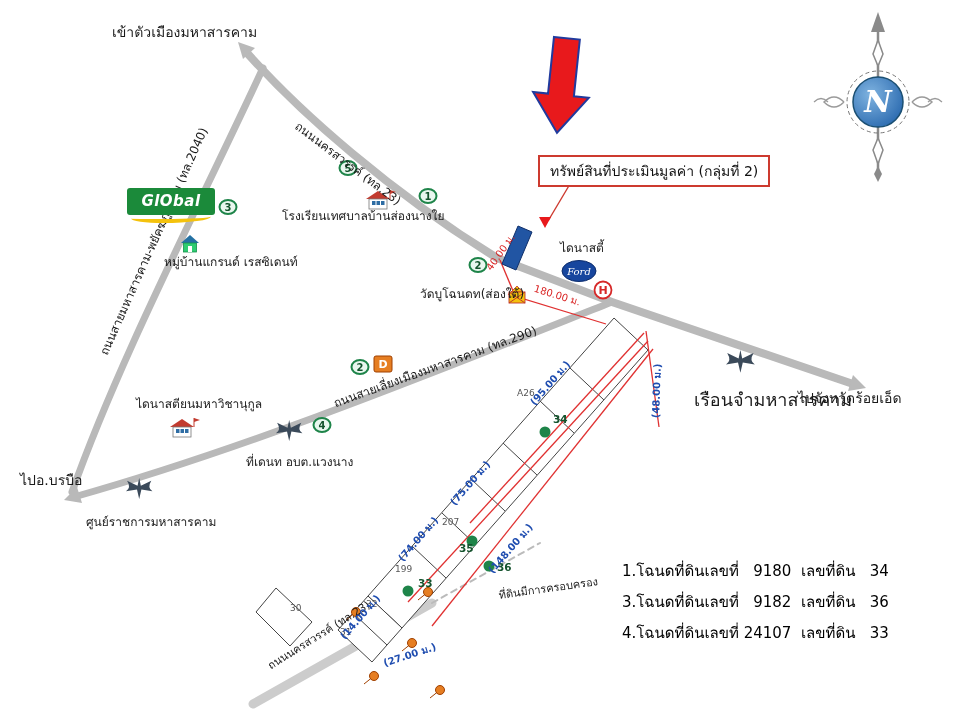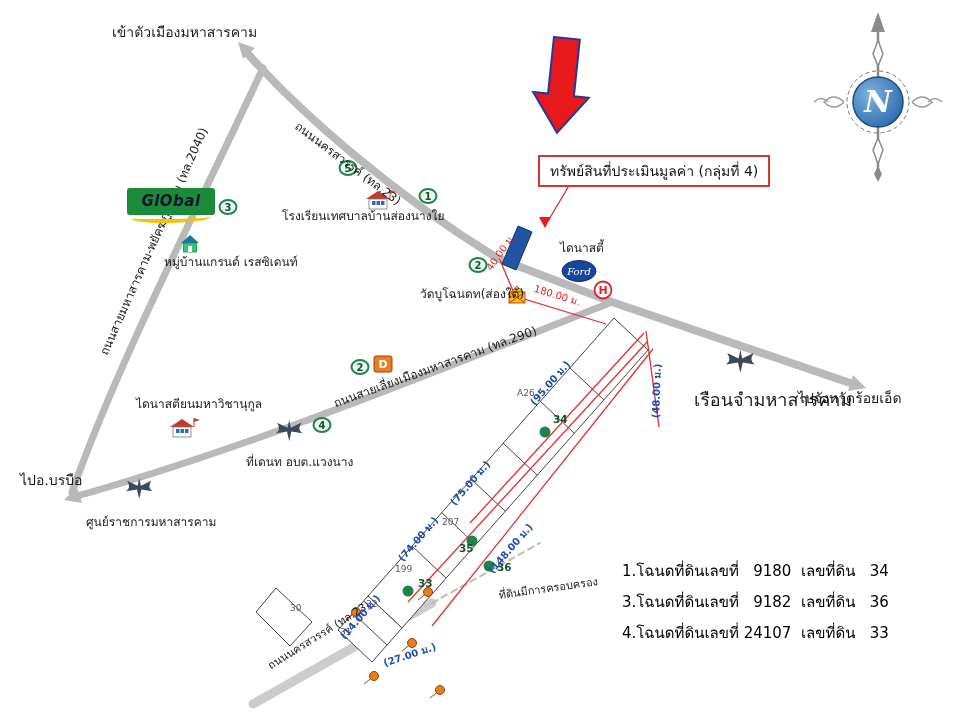--- a/index.html
+++ b/index.html
@@ -4,21 +4,21 @@
 <style>
   html,body{margin:0;padding:0;background:#fff}
   #canvas{position:relative;width:960px;height:720px;background:#fff;overflow:hidden;
           font-family:"DejaVu Sans","Liberation Sans",sans-serif;}
   #canvas svg{position:absolute;left:0;top:0}
   .lbl{position:absolute;white-space:nowrap;color:#1a1a1a;transform-origin:0 0;line-height:1.15}
   .f14{font-size:14px}.f13{font-size:18px}.f12{font-size:12px}.f11{font-size:11px}.f10{font-size:10px}
   .red{color:#d81e1e}.blue{color:#1f4db0;font-weight:bold}
   .box{position:absolute;border:2px solid #cd3a2f;background:#fff;padding:3px 10px;font-size:14px;color:#111}
   #global-sign{position:absolute;left:127px;top:188px;width:88px;height:27px;background:#1b8a3a;border-radius:3px;
-               color:#0f172a;font-weight:bold;font-style:italic;text-align:center;line-height:26px;font-size:15px;letter-spacing:.5px}
+               color:#ffffff;font-weight:bold;font-style:italic;text-align:center;line-height:26px;font-size:15px;letter-spacing:.5px}
   #global-swoosh{position:absolute;left:131px;top:212px;width:80px;height:7px;border-bottom:4px solid #f4c20d;border-radius:0 0 60% 40%}
   #deeds{position:absolute;left:622px;top:556px}
   .deed{white-space:pre;font-size:15px;color:#000;line-height:31px;font-weight:500}
 </style>
 </head>
 <body>
 
 <div id="canvas">
 
   <svg width="960" height="720" viewBox="0 0 960 720">
@@ -198,21 +198,21 @@
 
   <div class="lbl f12" style="left:282px;top:210px">โรงเรียนเทศบาลบ้านส่องนางใย</div>
   <div class="lbl f12" style="left:164px;top:256px">หมู่บ้านแกรนด์ เรสซิเดนท์</div>
   <div class="lbl f12" style="left:420px;top:288px">วัดบูโฉนดท(ส่องใต้)</div>
   <div class="lbl f12" style="left:560px;top:242px">ไดนาสตี้</div>
   <div class="lbl f13" style="left:694px;top:390px">เรือนจำมหาสารคาม</div>
   <div class="lbl f12" style="left:136px;top:398px">ไดนาสตียนมหาวิชานุกูล</div>
   <div class="lbl f12" style="left:246px;top:456px">ที่เดนท อบต.แวงนาง</div>
   <div class="lbl f12" style="left:86px;top:516px">ศูนย์ราชการมหาสารคาม</div>
 
-  <div class="box" style="left:538px;top:155px">ทรัพย์สินที่ประเมินมูลค่า (กลุ่มที่ 4)</div>
+  <div class="box" style="left:538px;top:155px">ทรัพย์สินที่ประเมินมูลค่า (กลุ่มที่ 2)</div>
 
   <div class="lbl f10 red" style="left:484px;top:266px;transform:rotate(-55deg)">40.00 ม.</div>
   <div class="lbl f10 red" style="left:536px;top:283px;transform:rotate(17deg)">180.00 ม.</div>
   <div class="lbl f10 blue" style="left:528px;top:400px;transform:rotate(-49deg)">(95.00 ม.)</div>
   <div class="lbl f10 blue" style="left:650px;top:418px;transform:rotate(-88deg)">(48.00 ม.)</div>
   <div class="lbl f10 blue" style="left:448px;top:500px;transform:rotate(-49deg)">(75.00 ม.)</div>
   <div class="lbl f10 blue" style="left:396px;top:556px;transform:rotate(-49deg)">(74.00 ม.)</div>
   <div class="lbl f10 blue" style="left:486px;top:568px;transform:rotate(-49deg)">(148.00 ม.)</div>
   <div class="lbl f10 blue" style="left:338px;top:634px;transform:rotate(-49deg)">(14.00 ม.)</div>
   <div class="lbl f10 blue" style="left:382px;top:658px;transform:rotate(-18deg)">(27.00 ม.)</div>

